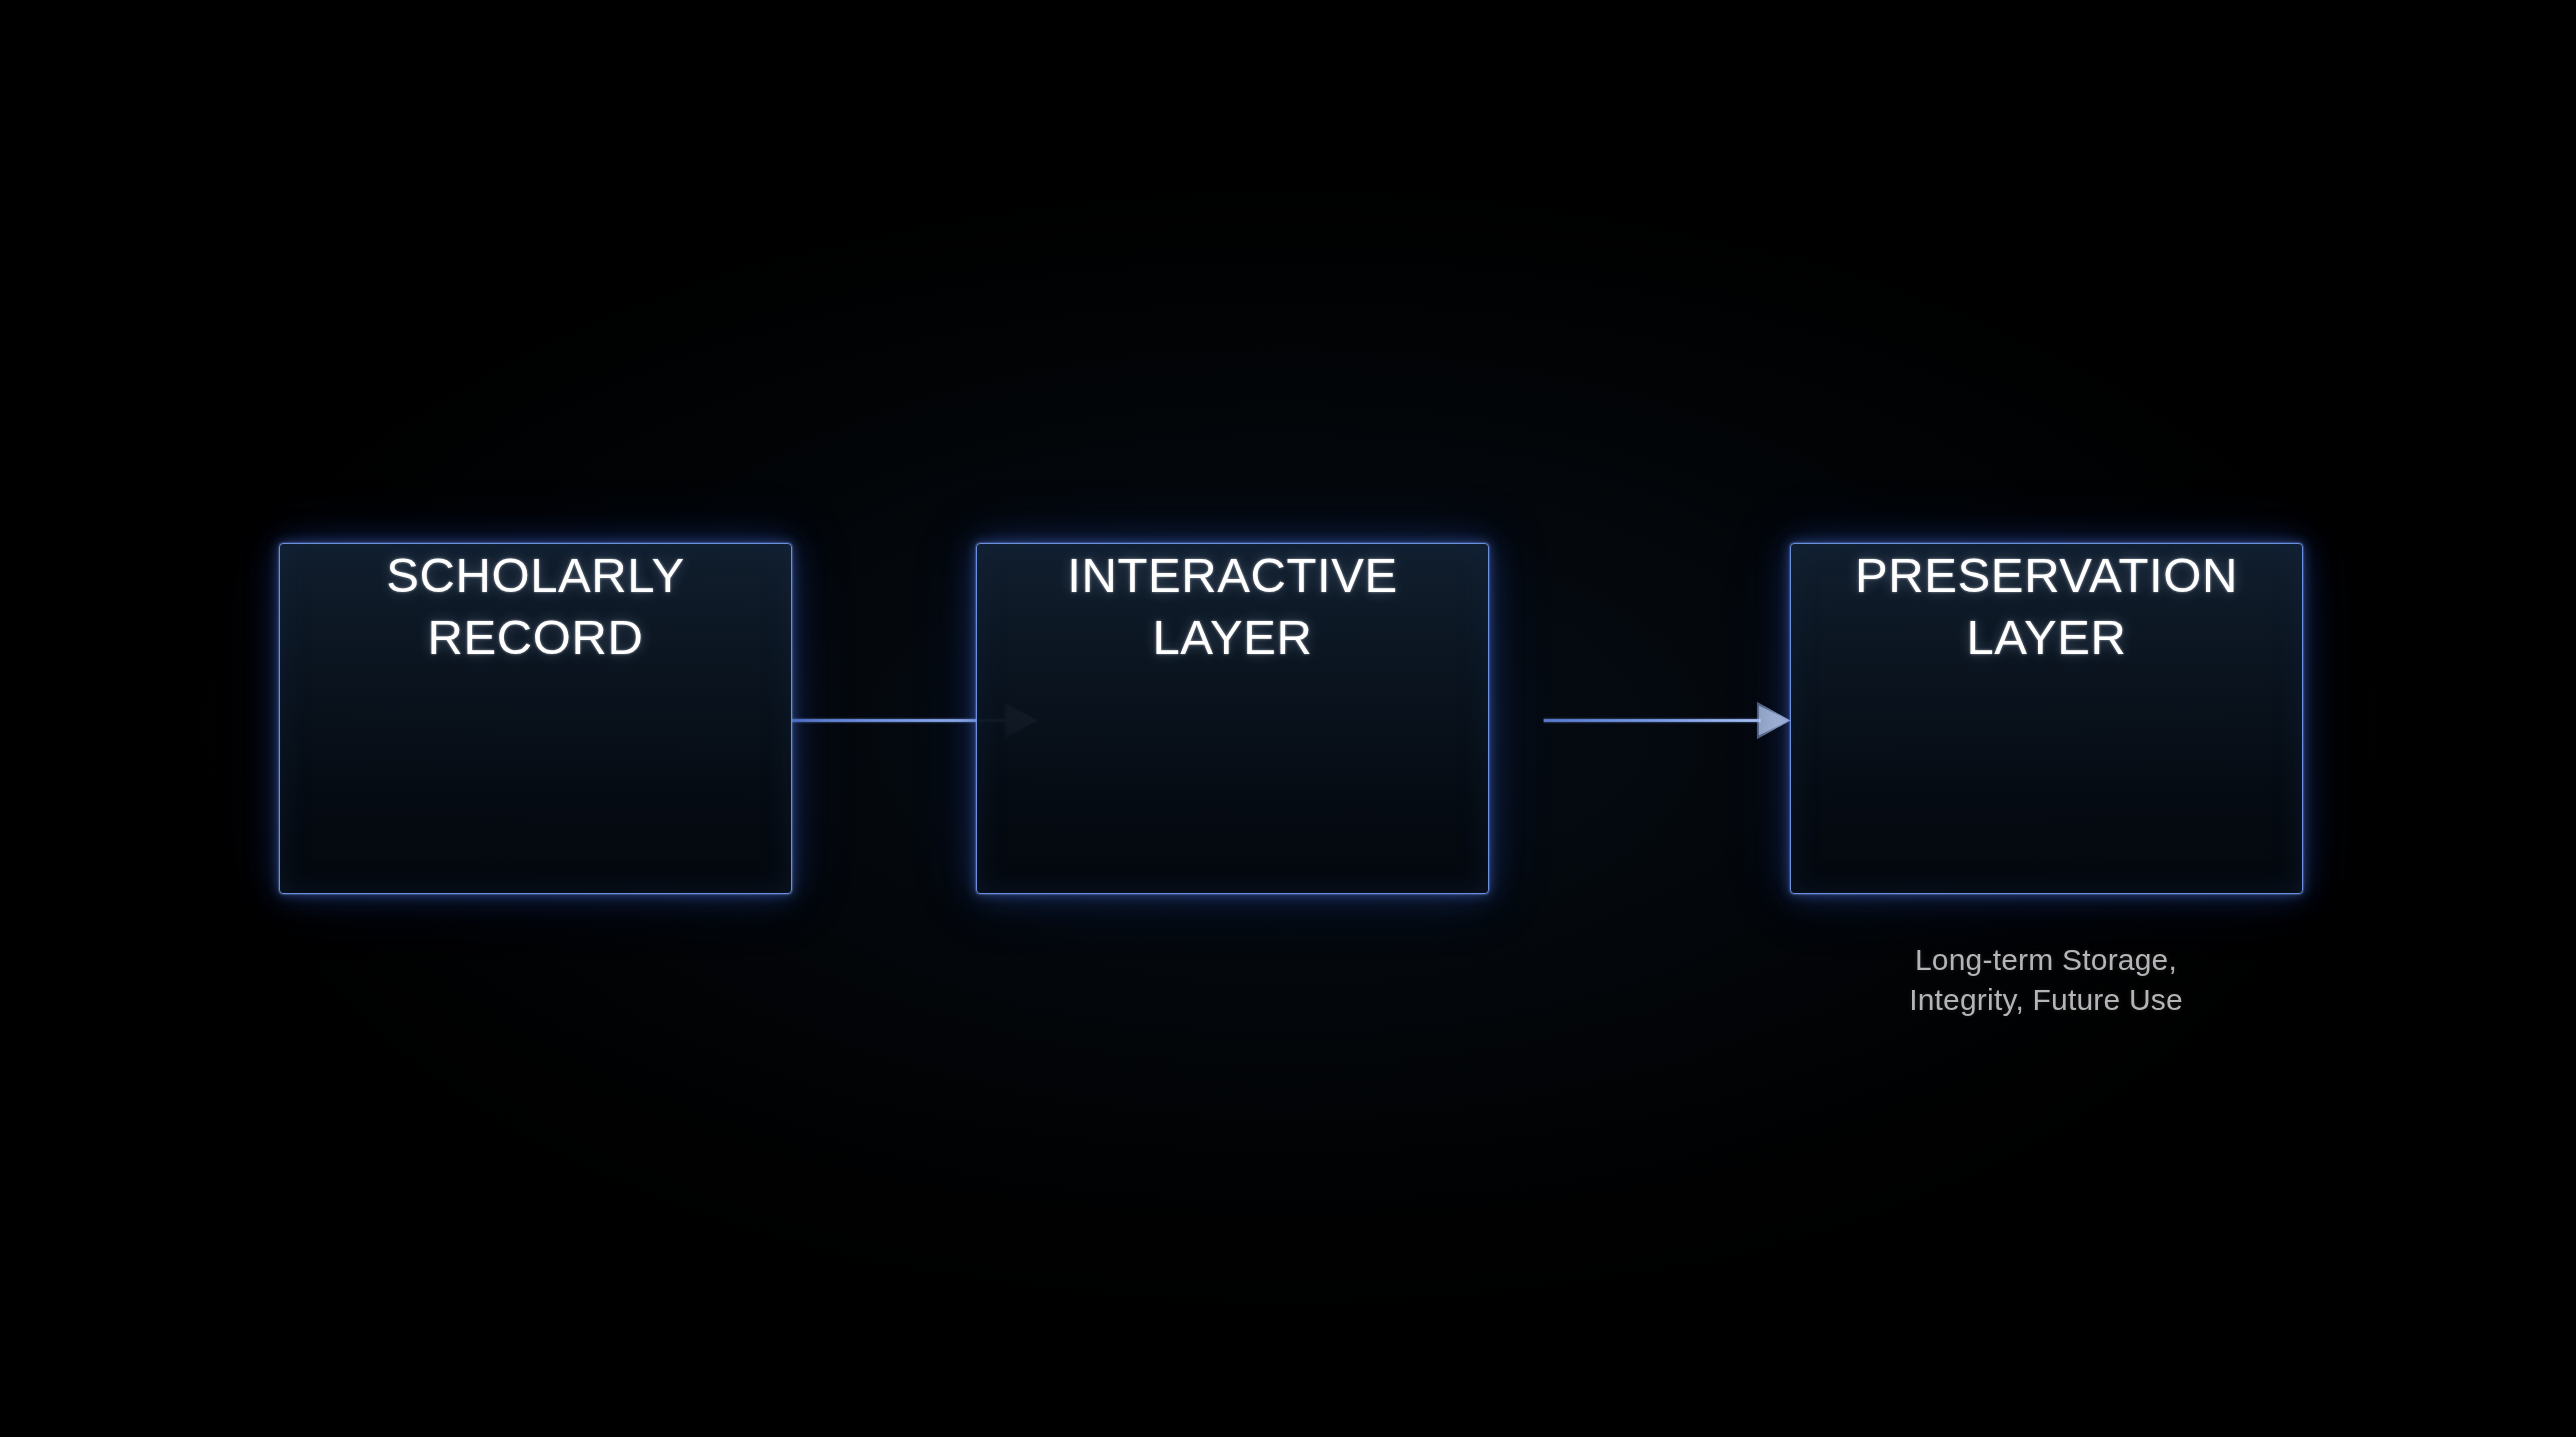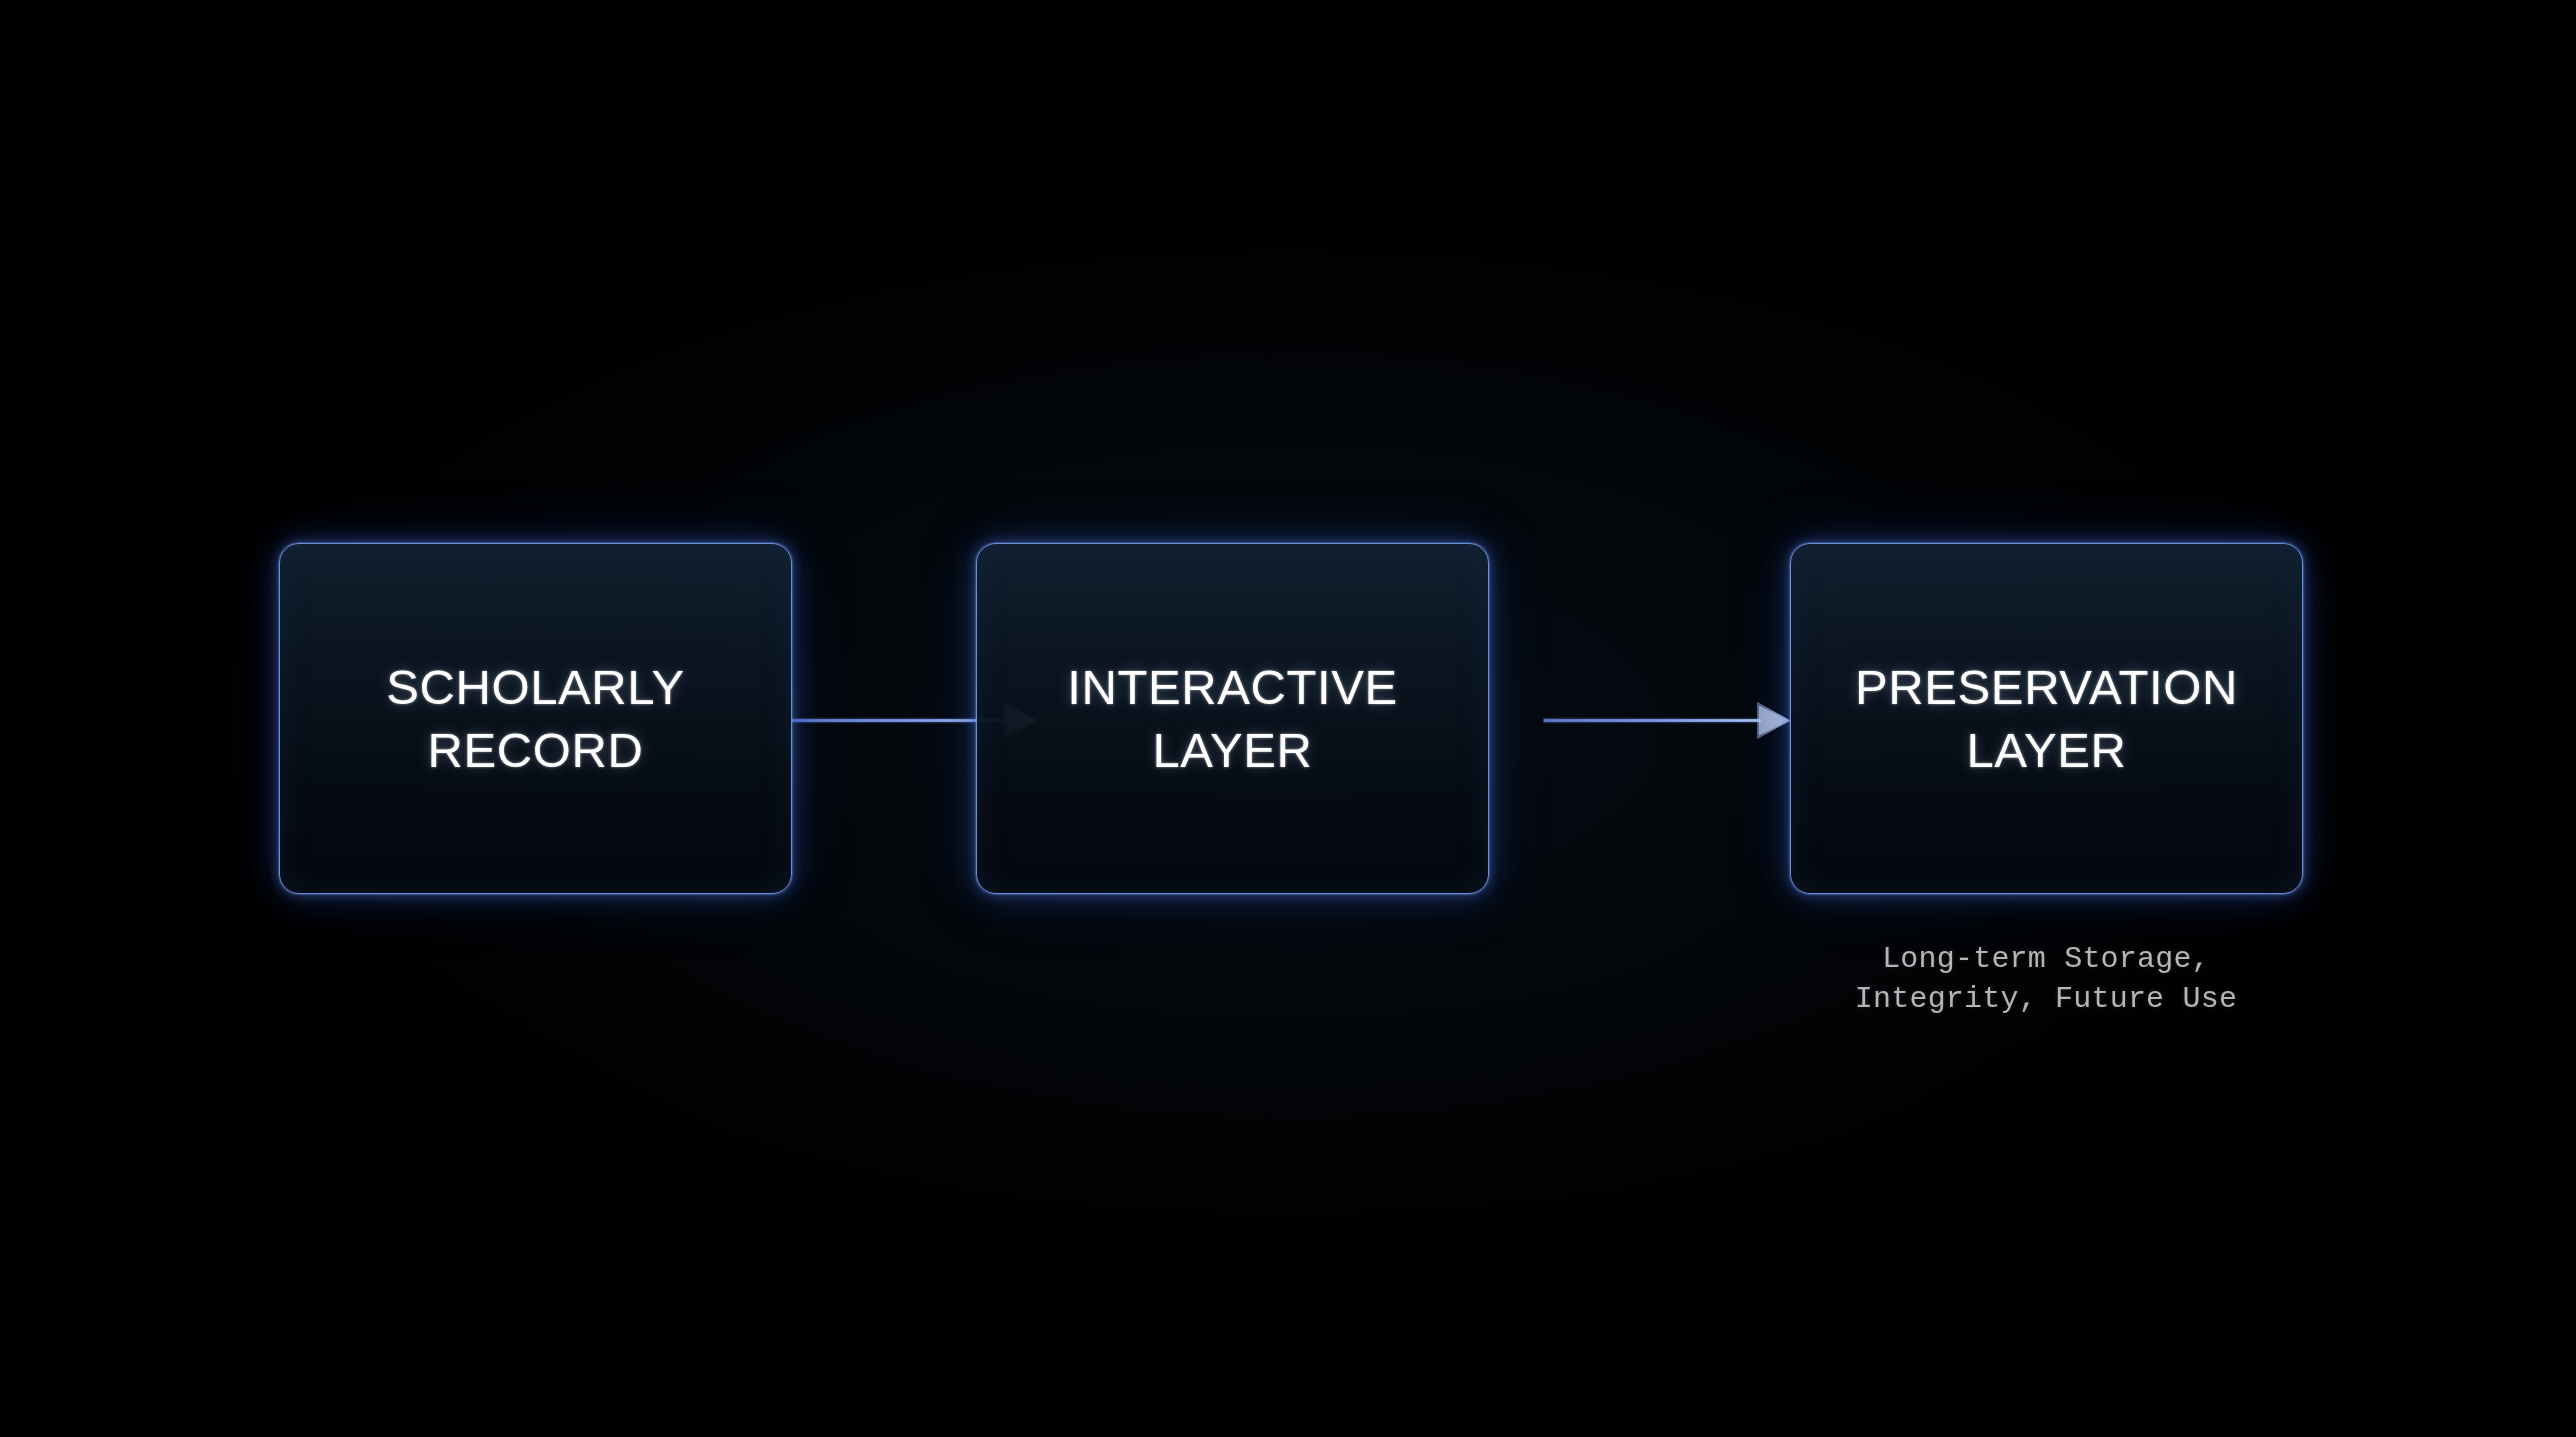--- a/index.html
+++ b/index.html
@@ -38,37 +38,37 @@
     width: 100%;
     height: 100%;
   }
 
   
   .node {
     position: absolute;
     top: 543px;
     width: 513px;
     height: 351px;
-    border-radius: 20px;
+    border-radius: 4px;
     border: 1.9px solid #6b8fe0;
     box-sizing: border-box;
     background:
       linear-gradient(180deg,
         rgba(18,32,48,0.95) 0%,
         rgba(11,21,33,0.95) 35%,
         rgba(6,12,20,0.96) 70%,
         rgba(4,8,14,0.97) 100%);
     box-shadow:
       0 0 1.9px rgba(140,175,245,0.95),
       0 0 11.2px rgba(74,108,200,0.55),
       0 0 32px rgba(48,82,180,0.36),
       0 0 64px rgba(34,64,150,0.22),
       inset 0 0 28px rgba(18,40,72,0.42);
     display: flex;
-    align-items: center;
+    align-items: flex-start;
     justify-content: center;
     z-index: 3;
   }
 
   .node-1 { left: 279px; }
   .node-2 { left: 976px; }
   .node-3 { left: 1790px; }
 
   .node-title {
     color: #ffffff;
@@ -95,21 +95,21 @@
     font-size: 30px;
     line-height: 1.33;
     letter-spacing: 0.2px;
     white-space: pre-line;
     text-shadow: 0 0 5.6px rgba(170,180,200,0.18);
     z-index: 3;
   }
 
   .caption-1 { left: 245px; }
   .caption-2 { left: 1000px; }
-  .caption-3 { left: 1756px; font-family: Liberation Mono, monospace; }
+  .caption-3 { left: 1756px; }
 
   
   .arrow {
     position: absolute;
     top: 700px;
     height: 41px;
     z-index: 2;
   }
 
   .arrow-1 { left: 791px;  width: 248px; }

